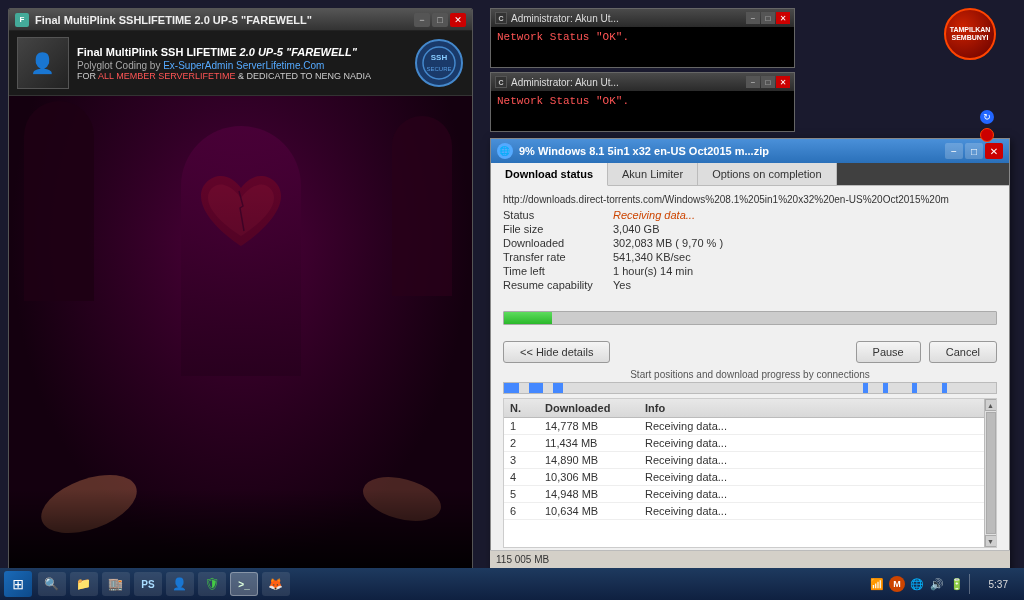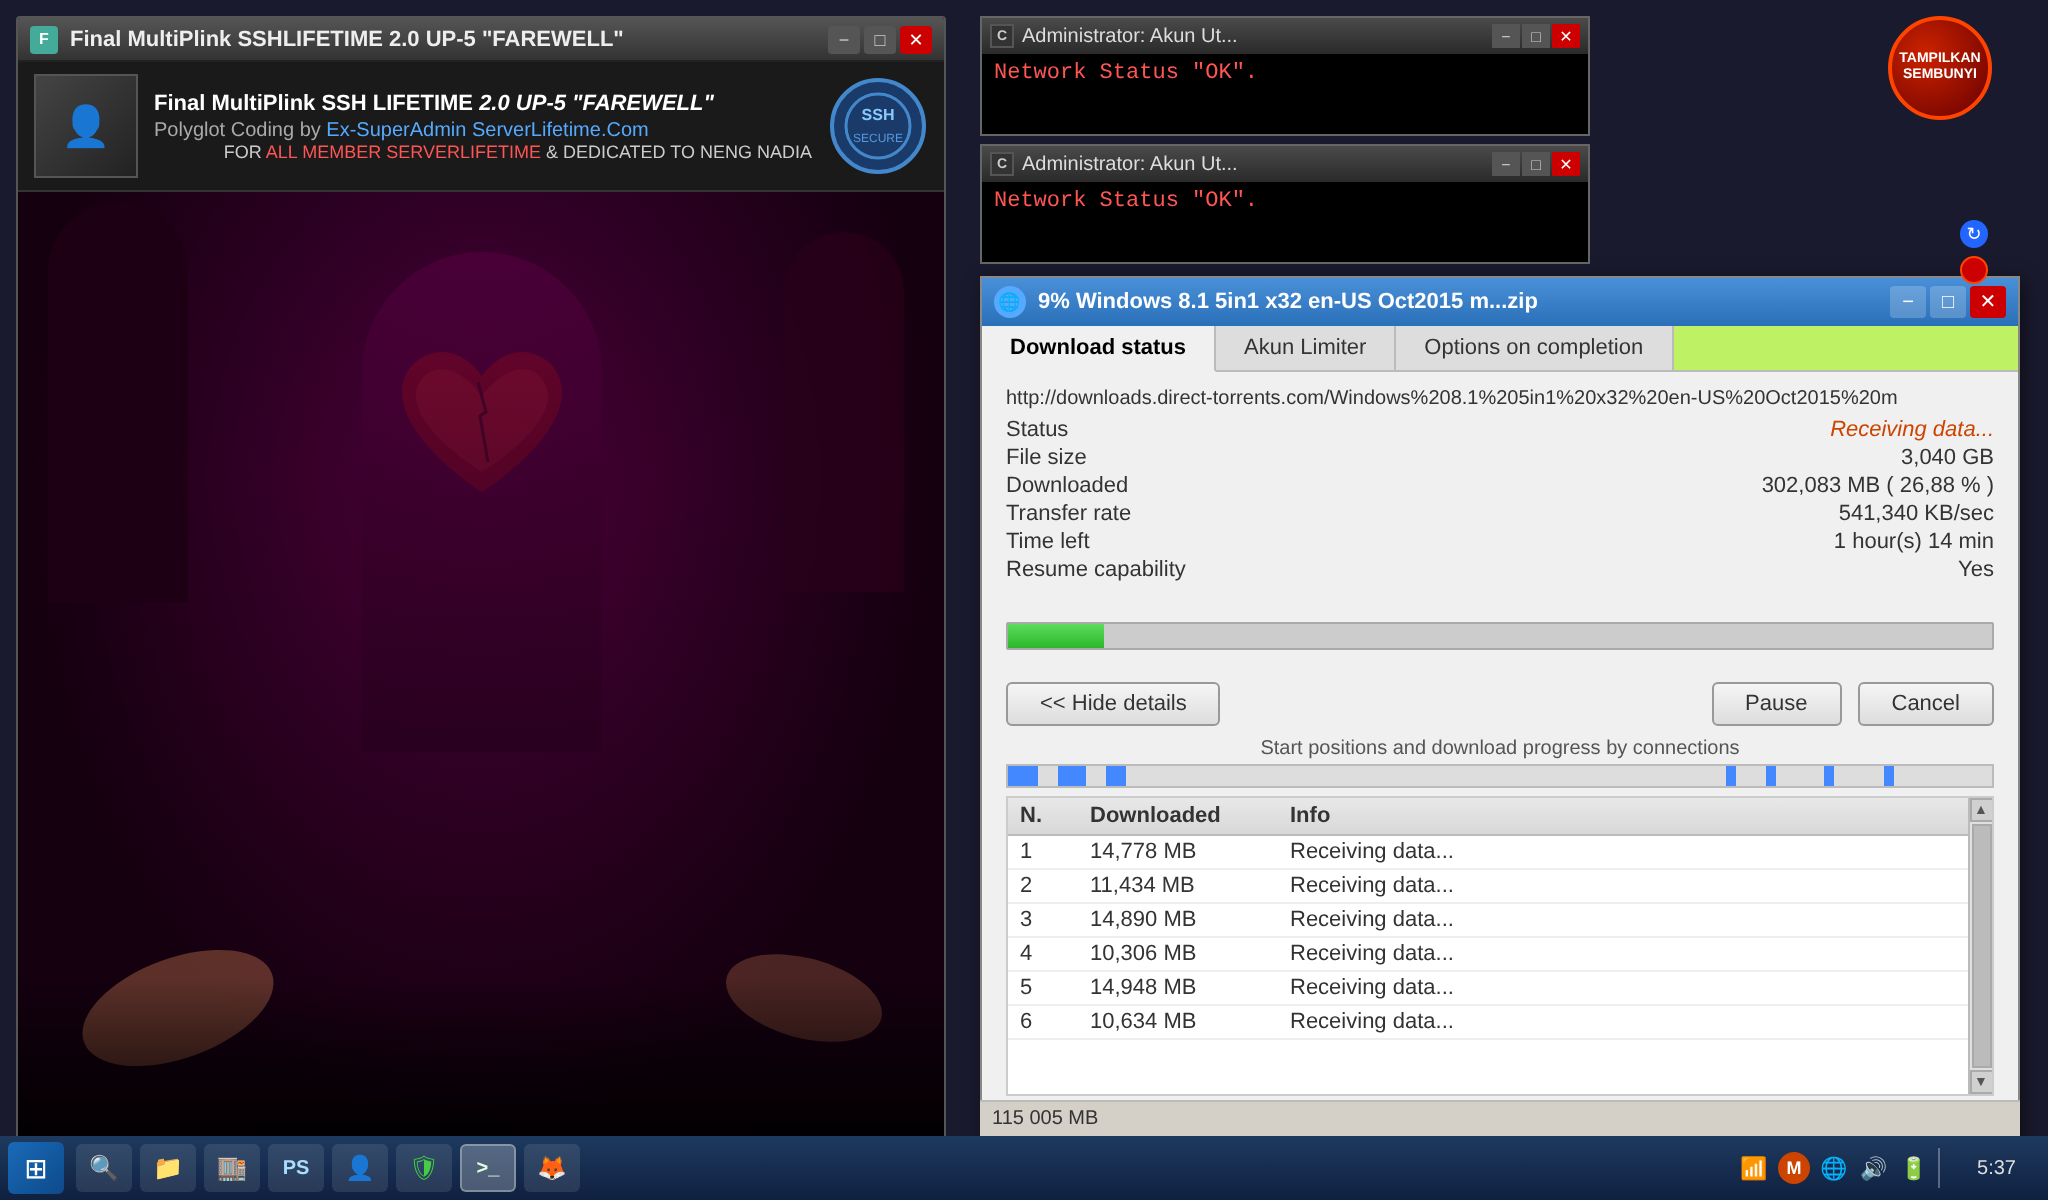--- a/index.html
+++ b/index.html
@@ -117,21 +117,20 @@
       margin-top: 2px;
     }
     .ssh-tagline a {
       color: #5af;
       text-decoration: none;
     }
     .ssh-dedication {
       color: #ccc;
       font-size: 9px;
       margin-top: 0;
-      text-align: right;
     }
     .ssh-dedication a {
       color: #f55;
       text-decoration: none;
     }
     .ssh-logo {
       width: 50px;
       height: 50px;
       flex-shrink: 0;
     }
@@ -275,21 +274,21 @@
       cursor: pointer;
       color: white;
       background: rgba(255,255,255,0.2);
       border-radius: 2px;
     }
     .torrent-btn.close-btn { background: #c00; }
 
     
     .torrent-tabs {
       display: flex;
-      background: #bef264;
+      background: #404040;
       border-bottom: 1px solid #bbb;
     }
     .tab {
       padding: 5px 14px;
       font-size: 11px;
       color: #333;
       cursor: pointer;
       border-right: 1px solid #bbb;
       background: #ddd;
     }
@@ -308,21 +307,20 @@
     }
     .url-display {
       font-size: 10px;
       color: #333;
       margin-bottom: 4px;
       word-break: break-all;
     }
     .info-row {
       display: flex;
       margin: 2px 0;
-      justify-content: space-between;
     }
     .info-label {
       width: 110px;
       color: #333;
       font-size: 11px;
     }
     .info-value {
       color: #333;
       font-size: 11px;
     }
@@ -646,21 +644,21 @@
     <div class="info-row">
       <span class="info-label">Status</span>
       <span class="info-value receiving">Receiving data...</span>
     </div>
     <div class="info-row">
       <span class="info-label">File size</span>
       <span class="info-value">3,040  GB</span>
     </div>
     <div class="info-row">
       <span class="info-label">Downloaded</span>
-      <span class="info-value">302,083  MB  ( 26,88 % )</span>
+      <span class="info-value">302,083  MB  ( 9,70 % )</span>
     </div>
     <div class="info-row">
       <span class="info-label">Transfer rate</span>
       <span class="info-value">541,340  KB/sec</span>
     </div>
     <div class="info-row">
       <span class="info-label">Time left</span>
       <span class="info-value">1 hour(s) 14 min</span>
     </div>
     <div class="info-row">

